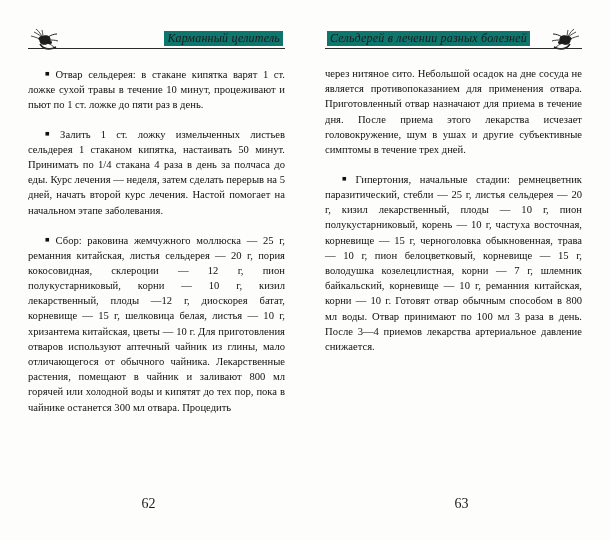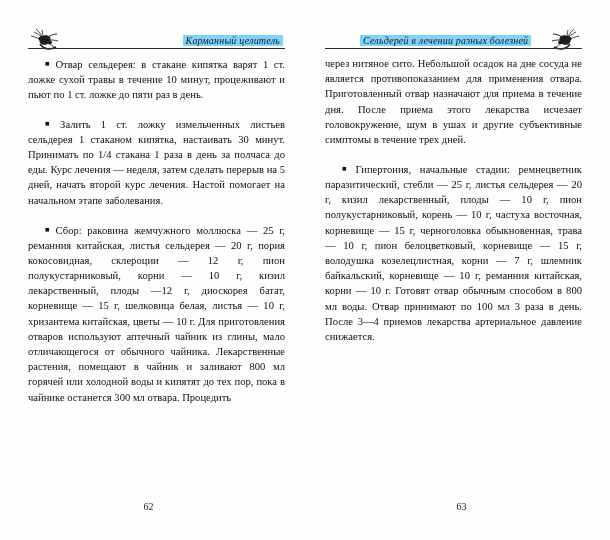--- a/index.html
+++ b/index.html
@@ -41,42 +41,43 @@
     right: 0;
     bottom: 7px;
     height: 1px;
     background: #2b2b2b;
   }
   .rh-title {
     position: absolute;
     bottom: 10px;
     font-family: "Liberation Serif", "DejaVu Serif", serif;
     font-style: italic;
-    font-size: 10px;
+    font-size: 12px;
     letter-spacing: 0.2px;
     color: #1a1a1a;
     white-space: nowrap;
-    background: #7dd3fc;
+    background: #0f766e;
     padding: 0 3px;
   }
   .page-left  .rh-title { right: 2px; }
-  .page-right .rh-title { left: 2px; margin-left: 33px; }
+  .page-right .rh-title { left: 2px; }
 
   .ornament {
     position: absolute;
     bottom: 2px;
     width: 34px;
     height: 26px;
   }
   .page-left  .ornament { left: 0px; }
   .page-right .ornament { right: 0px; }
   .page-right .ornament svg { transform: scaleX(-1); }
 
   
   .column {
+    margin-top: 10px;
     font-size: 10.6px;
     line-height: 15.2px;
     text-align: justify;
     text-justify: inter-word;
     hyphens: auto;
     -webkit-hyphens: auto;
   }
   .para {
     margin: 0 0 14px 0;
     text-indent: 17px;
@@ -89,21 +90,21 @@
     font-size: 7.5px;
     vertical-align: 1.5px;
     letter-spacing: 3px;
   }
   .folio {
     position: absolute;
     bottom: 28px;
     left: 0;
     right: 0;
     text-align: center;
-    font-size: 10px;
+    font-size: 14px;
     color: #1a1a1a;
   }
   .page-left  .folio { padding-right: 8px; }
   .page-right .folio { padding-left: 8px; text-align: center; }
 </style>
 </head>
 <body>
 
 <div class="book-spread">
 
@@ -126,21 +127,21 @@
             <ellipse cx="21" cy="14" rx="2.6" ry="1.3" transform="rotate(20 21 14)"></ellipse>
           </g>
         </svg>
       </span>
       <span class="rh-title">Карманный целитель</span>
       <span class="rh-rule"></span>
     </div>
 
     <div class="column">
       <p class="para"><span class="bullet">■</span><span>Отвар сельдерея: в стакане кипятка варят 1 ст. ложке сухой травы в течение 10 минут, процеживают и пьют по 1 ст. ложке до пяти раз в день.</span></p>
-      <p class="para"><span class="bullet">■</span><span>Залить 1 ст. ложку измельченных листьев сельдерея 1 стаканом кипятка, настаивать 30 минут. Принимать по 1/4 стакана 1 раза в день за полчаса до еды. Курс лечения — неделя, затем сделать перерыв на 5 дней, начать второй курс лечения. Настой помогает на начальном этапе заболевания.</span></p>
+      <p class="para"><span class="bullet">■</span><span>Залить 1 ст. ложку измельченных листьев сельдерея 1 стаканом кипятка, настаивать 50 минут. Принимать по 1/4 стакана 4 раза в день за полчаса до еды. Курс лечения — неделя, затем сделать перерыв на 5 дней, начать второй курс лечения. Настой помогает на начальном этапе заболевания.</span></p>
       <p class="para"><span class="bullet">■</span><span>Сбор: раковина жемчужного моллюска — 25 г, реманния китайская, листья сельдерея — 20 г, пория кокосовидная, склероции — 12 г, пион полукустарниковый, корни — 10 г, кизил лекарственный, плоды —12 г, диоскорея батат, корневище — 15 г, шелковица белая, листья — 10 г, хризантема китайская, цветы — 10 г. Для приготовления отваров используют аптечный чайник из глины, мало отличающегося от обычного чайника. Лекарственные растения, помещают в чайник и заливают 800 мл горячей или холодной воды и кипятят до тех пор, пока в чайнике останется 300 мл отвара. Процедить</span></p>
     </div>
 
     <div class="folio">62</div>
   </div>
 
   <div class="page page-right">
 
     <div class="running-head">
       <span class="ornament">

